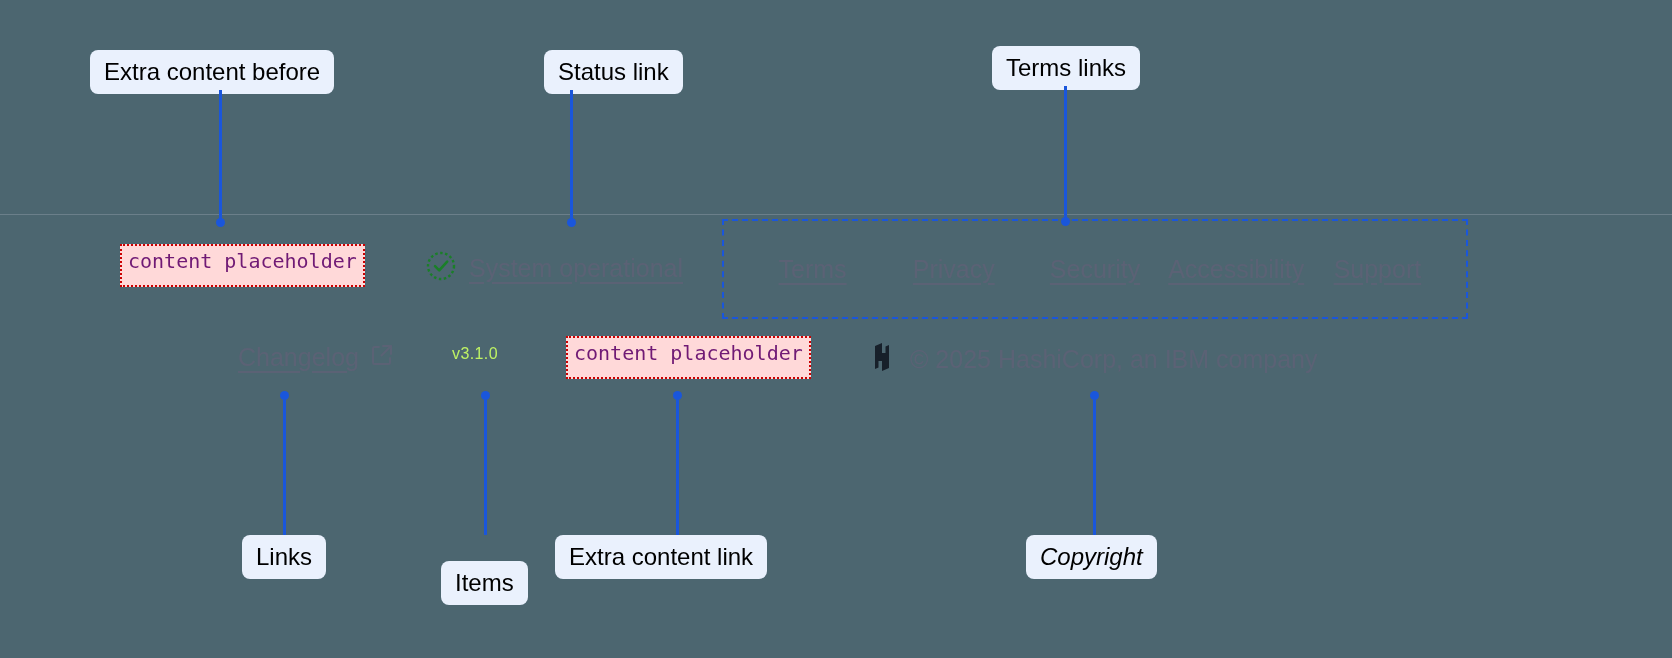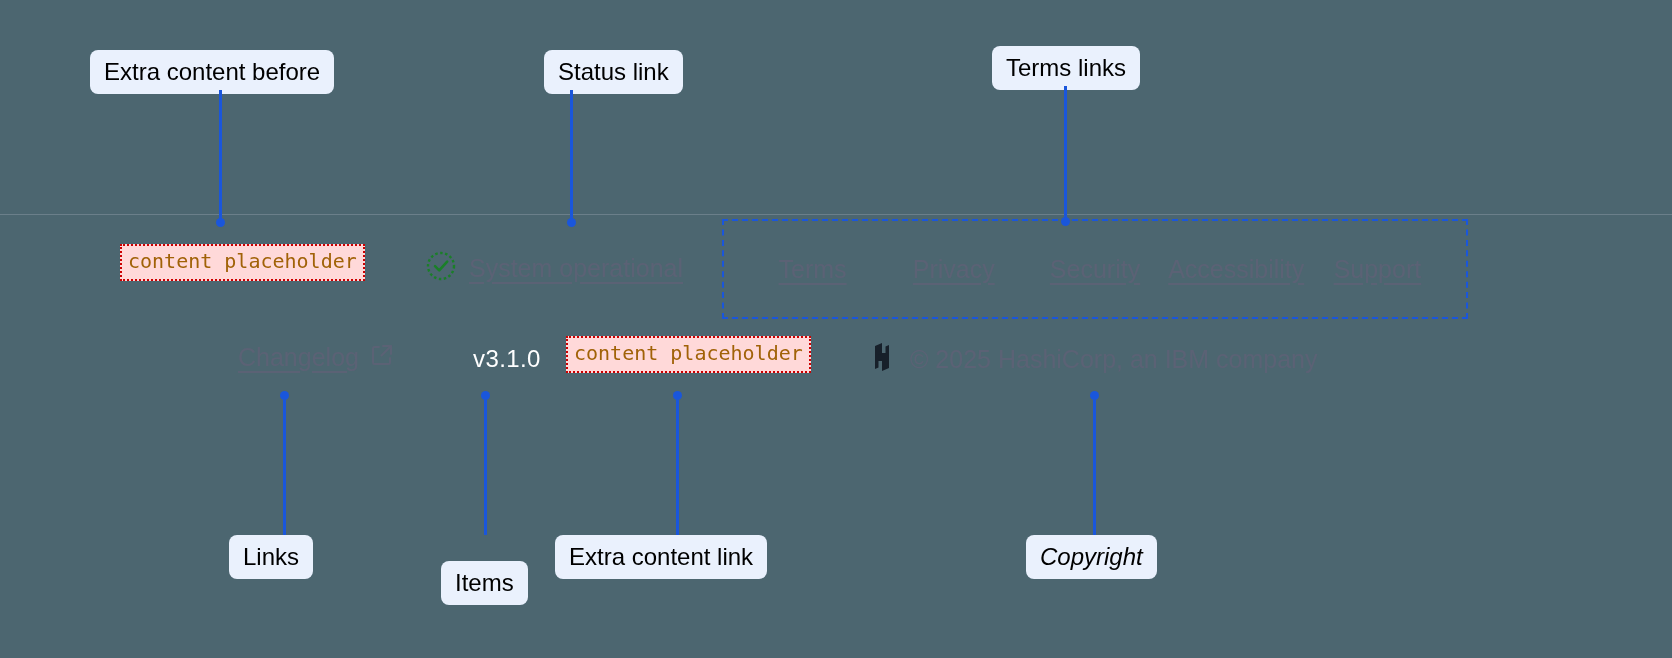--- a/index.html
+++ b/index.html
@@ -20,24 +20,24 @@
     top: 214px;
     width: 1672px;
     height: 444px;
     border-top: 1px solid #6b7f8a;
   }
 
   
   .placeholder {
     font-family: "DejaVu Sans Mono", monospace;
     font-size: 20px;
-    color: #a16207;
+    color: #701a75;
     background: #ffd9d9;
     border: 2px dotted #cc0000;
-    padding: 4px 6px 6px 6px;
+    padding: 4px 6px 12px 6px;
     line-height: 1.15;
     white-space: nowrap;
   }
 
   #placeholder-before {
     position: absolute;
     left: 120px;
     top: 244px;
   }
 
@@ -104,24 +104,23 @@
     font-size: 25px;
     color: #5b6275;
     text-decoration: underline;
     text-underline-offset: 5px;
   }
 
   #version-item {
     position: absolute;
     left: 452px;
     top: 345px;
-    font-size: 24px;
-    color: #ffffff;
+    font-size: 16px;
+    color: #bef264;
     letter-spacing: 0.4px;
-    margin-left: 21px;
   }
 
   #copyright-block {
     position: absolute;
     left: 868px;
     top: 342px;
     display: flex;
     align-items: center;
     gap: 14px;
   }
@@ -164,21 +163,21 @@
 
   #callout-status       { left: 498px; top: 50px; margin-left: 46px; }
   #leader-status        { left: 570px; top: 90px;  height: 130px; }
   #dot-status           { left: 567px; top: 218px; }
 
   #callout-legal        { left: 992px; top: 46px; }
   #leader-legal         { left: 1064px; top: 86px; height: 134px; }
   #dot-legal            { left: 1061px; top: 217px; }
 
   
-  #callout-links        { left: 229px; top: 535px; }
+  #callout-links        { left: 242px; top: 535px; }
   #leader-links         { left: 283px; top: 400px; height: 135px; }
   #dot-links            { left: 280px; top: 391px; }
 
   #callout-items        { left: 441px; top: 535px; margin-top: 26px; }
   #leader-items         { left: 484px; top: 400px; height: 135px; }
   #dot-items            { left: 481px; top: 391px; }
 
   #callout-extra-after  { left: 555px; top: 535px; }
   #leader-extra-after   { left: 676px; top: 400px; height: 135px; }
   #dot-extra-after      { left: 673px; top: 391px; }

